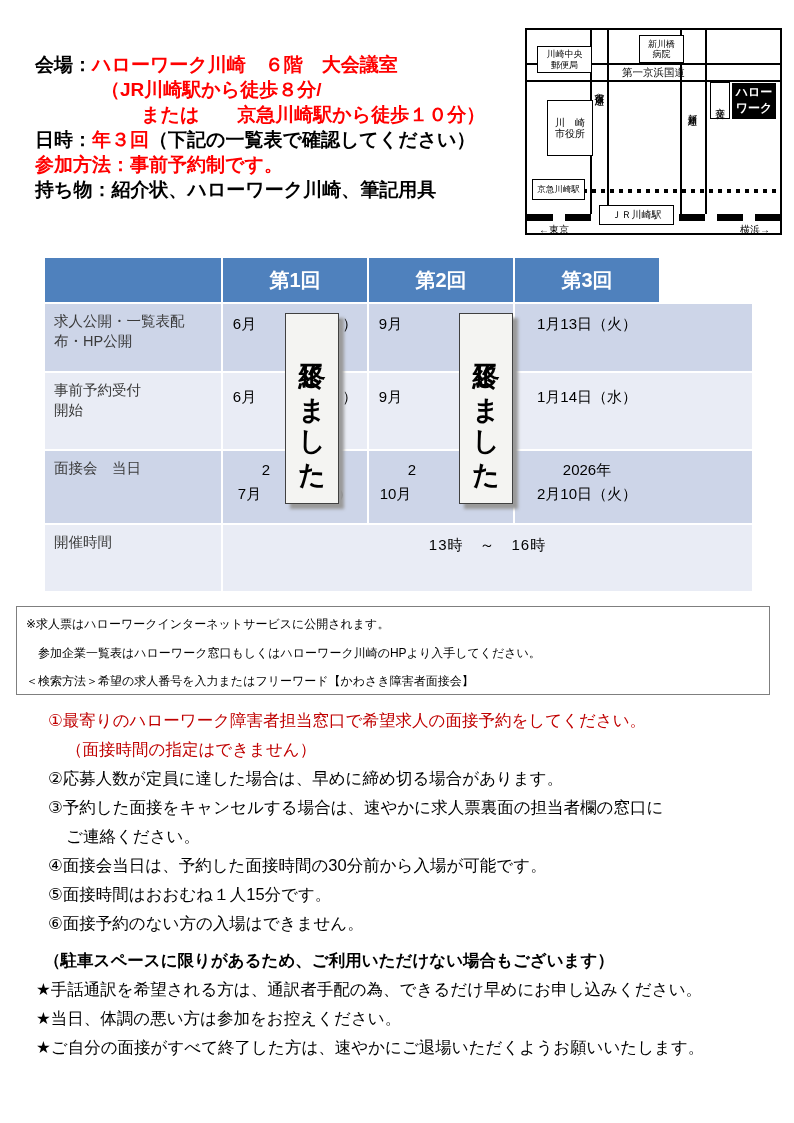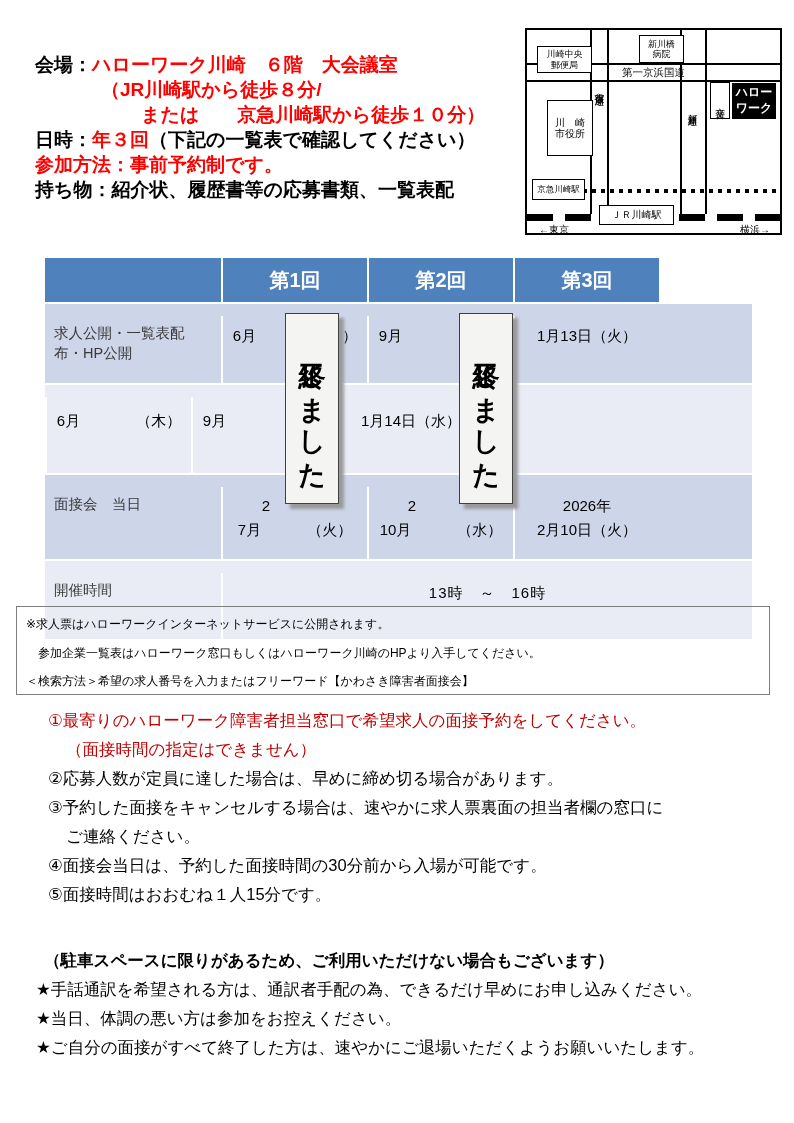--- a/index.html
+++ b/index.html
@@ -26,21 +26,21 @@
   .jrail { position:absolute; left:0; top:184px; width:253px; height:7px;
            background:repeating-linear-gradient(90deg,#000 0 26px,#fff 26px 38px); }
   
   .sched { position:absolute; left:45px; top:258px; width:707px; }
   .trow { display:flex; }
   .thead .cell { background:#4f81bd; color:#fff; font-weight:bold; font-size:20px; height:44px;
                  display:flex; align-items:center; justify-content:center; }
   .cell { width:146px; }
   .cell.first { width:176px; }
   .body-row { border-top:2px solid #fff; }
-  .body-row .cell { border-left:2px solid #fff; display:flex; flex-direction:column; align-items:center; font-size:15px;margin-top:12px; }
+  .body-row .cell { border-left:2px solid #fff; display:flex; flex-direction:column; align-items:center; font-size:15px; }
   .body-row .cell.first { border-left:none; display:block; padding:7px 9px; font-size:14.5px; color:#3a3a3a; line-height:1.4; }
   .bg-a { background:#cdd5e8; }
   .bg-b { background:#e9ecf5; }
   .r1 .cell { height:67px; padding-top:11px; }
   .r2 .cell { height:76px; padding-top:15px; }
   .r3 .cell { height:72px; padding-top:7px; line-height:24px; }
   .r4 .cell { height:66px; padding-top:11px; }
   .dgap { display:inline-block; width:56px; }
   .dgap-s { display:inline-block; width:46px; }
   .shift-left { margin-right:58px; }
@@ -66,21 +66,21 @@
 <body>
 
 <div class="page">
 
   <div class="top-info">
     <div><span>会場：</span><span class="red">ハローワーク川崎　６階　大会議室</span></div>
     <div class="ti-l2 red">（JR川崎駅から徒歩８分/</div>
     <div class="ti-l3 red">または　　京急川崎駅から徒歩１０分）</div>
     <div><span>日時：</span><span class="red">年３回</span><span>（下記の一覧表で確認してください）</span></div>
     <div class="red">参加方法：事前予約制です。</div>
-    <div>持ち物：紹介状、履歴書等の応募書類、一覧表配</div>
+    <div>持ち物：紹介状、ハローワーク川崎、筆記用具</div>
   </div>
 
   <div class="map">
     <div class="mline" style="left:63px;top:0;width:2px;height:184px;"></div>
     <div class="mline" style="left:80px;top:0;width:2px;height:184px;"></div>
     <div class="mline" style="left:153px;top:0;width:2px;height:184px;"></div>
     <div class="mline" style="left:178px;top:0;width:2px;height:184px;"></div>
     <div class="mline" style="left:0;top:33px;width:253px;height:2px;"></div>
     <div class="mline" style="left:0;top:50px;width:253px;height:2px;"></div>
 
@@ -131,20 +131,24 @@
         </div>
       <div class="cell">
           <div><span>9月</span><span class="dgap"></span><span>（水）</span></div>
         </div>
       <div class="cell">
           <div>1月13日（火）</div>
         </div>
     </div>
 
     <div class="trow body-row r2 bg-b">
+      <div class="cell first">
+        <div>事前予約受付</div>
+        <div>開始</div>
+      </div>
       <div class="cell">
           <div><span>6月</span><span class="dgap"></span><span>（木）</span></div>
         </div>
       <div class="cell">
           <div><span>9月</span><span class="dgap"></span><span>（木）</span></div>
         </div>
       <div class="cell">
           <div>1月14日（水）</div>
         </div>
     </div>
@@ -185,20 +189,21 @@
   </div>
 
   <div class="instructions">
     <p class="dred">①最寄りのハローワーク障害者担当窓口で希望求人の面接予約をしてください。</p>
     <p class="dred sub-indent">（面接時間の指定はできません）</p>
     <p>②応募人数が定員に達した場合は、早めに締め切る場合があります。</p>
     <p>③予約した面接をキャンセルする場合は、速やかに求人票裏面の担当者欄の窓口に</p>
     <p class="sub-indent">ご連絡ください。</p>
     <p>④面接会当日は、予約した面接時間の30分前から入場が可能です。</p>
     <p>⑤面接時間はおおむね１人15分です。</p>
+    <p>⑥面接予約のない方の入場はできません。</p>
   </div>
 
   <div class="notes">
     <p class="note-sub">（駐車スペースに限りがあるため、ご利用いただけない場合もございます）</p>
     <p>★手話通訳を希望される方は、通訳者手配の為、できるだけ早めにお申し込みください。</p>
     <p>★当日、体調の悪い方は参加をお控えください。</p>
     <p>★ご自分の面接がすべて終了した方は、速やかにご退場いただくようお願いいたします。</p>
   </div>
 
 </div>

